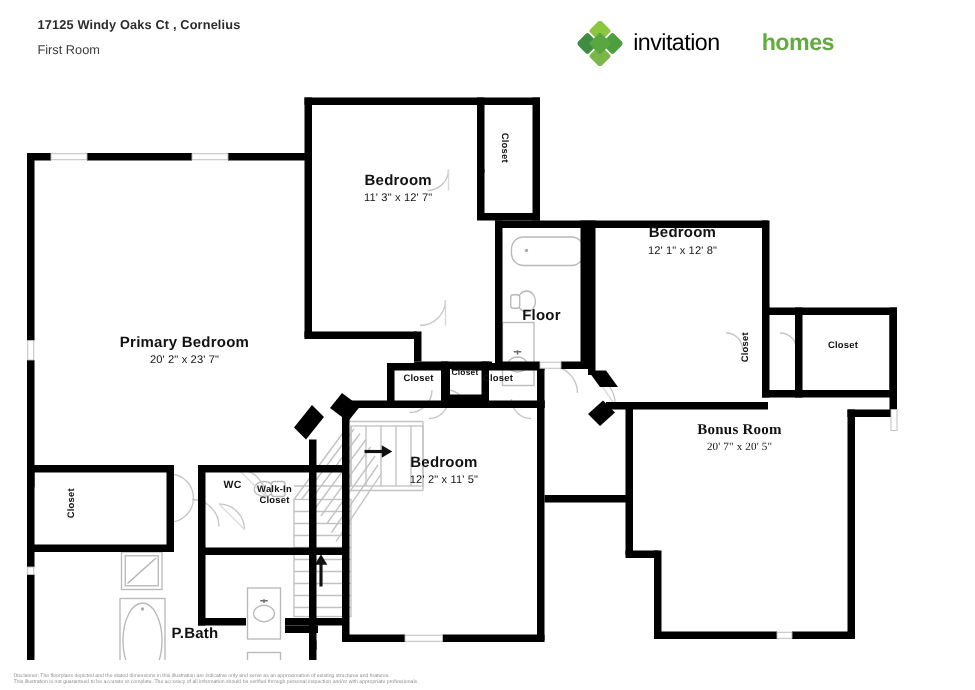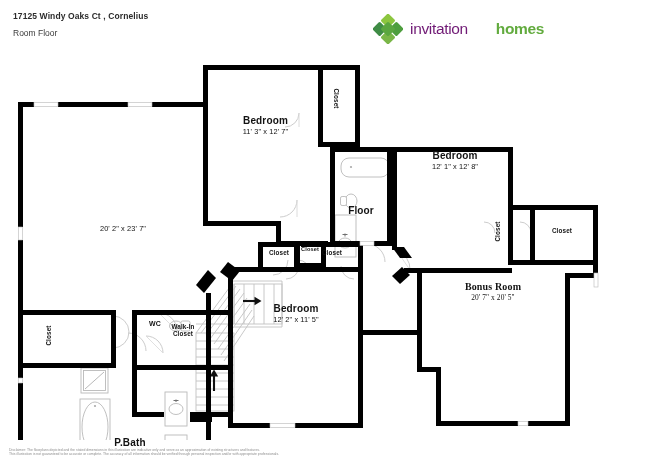--- a/index.html
+++ b/index.html
@@ -12,21 +12,21 @@
     height: 460px;
     position: relative;
     overflow: hidden;
     font-family: "Liberation Sans", sans-serif;
     color: #1a1a1a;
   }
 
   
   #header {
     position: absolute;
-    left: 4px; top: 0;
+    left: 16px; top: 0;
     width: 558px; height: 60px;
   }
   #addr-block {
     position: absolute;
     left: 9px; top: 9px;
     line-height: 15px;
   }
   #addr-line {
     font-size: 8.5px;
     font-weight: bold;
@@ -48,21 +48,21 @@
     display: flex;
     align-items: center;
     gap: 7px;
   }
   #brand-mark { width: 30px; height: 30px; display:block; }
   #brand-text {
     font-size: 15.5px;
     letter-spacing: -0.35px;
     white-space: nowrap;
   }
-  #brand-text .w1 { color:#701a75; font-weight:400; }
+  #brand-text .w1 { color:#000000; font-weight:400; }
   #brand-text .w2 { color:#62ab3e; font-weight:700;padding-left:28px; }
 
   
   #plan-wrap {
     position: absolute;
     left: 0; top: 55px;
     width: 650px; height: 385px;
   }
   #plan-svg { display:block; }
 
@@ -107,21 +107,21 @@
     overflow: hidden;
   }
 </style>
 </head>
 <body>
 
 <div id="header">
 
   <div id="addr-block">
     <div id="addr-line">17125 Windy Oaks Ct , Cornelius</div>
-    <div id="floor-line">Room Floor</div>
+    <div id="floor-line">First Room</div>
   </div>
 
   <div id="brand">
     <svg id="brand-mark" viewBox="0 0 40 40">
       <g transform="translate(20,20) rotate(45)">
         <rect x="-15" y="-15" width="14.2" height="14.2" rx="2" fill="#8cc63f"></rect>
         <rect x="0.8" y="-15" width="14.2" height="14.2" rx="2" fill="#4e9e3e"></rect>
         <rect x="-15" y="0.8" width="14.2" height="14.2" rx="2" fill="#3f8c45"></rect>
         <rect x="0.8" y="0.8" width="14.2" height="14.2" rx="2" fill="#7ab648"></rect>
       </g>
@@ -342,20 +342,21 @@
       <rect x="270" y="368.5" width="25" height="4"></rect>
       <rect x="518" y="366.5" width="10" height="4"></rect>
       <rect x="594" y="218" width="4" height="14"></rect>
       <rect x="360" y="186.5" width="14" height="4"></rect>
       <rect x="83" y="396.5" width="0" height="0"></rect>
     </g>
 
   </svg>
 
   <div class="lbl" style="left:33px; top:168px; width:180px;">
+    <span class="name">Primary Bedroom</span>
     <span class="dim">20' 2" x 23' 7"</span>
   </div>
 
   <div class="lbl" style="left:213px; top:60px; width:105px;">
     <span class="name">Bedroom</span>
     <span class="dim">11' 3" x 12' 7"</span>
   </div>
 
   <div class="lbl" style="left:400px; top:95px; width:110px;">
     <span class="name">Bedroom</span>
@@ -369,21 +370,21 @@
 
   <div class="lbl" style="left:430px; top:226px; width:126px;font-family:Liberation Serif, serif;">
     <span class="name">Bonus Room</span>
     <span class="dim">20' 7" x 20' 5"</span>
   </div>
 
   <div class="lbl" style="left:338px; top:150px; width:46px;">
     <span class="name">Floor</span>
   </div>
 
-  <div class="lbl" style="left:100px; top:382px; width:60px;">
+  <div class="lbl" style="left:100px; top:362px; width:60px;">
     <span class="name">P.Bath</span>
   </div>
 
   <div class="lbl sm" style="left:140px; top:265px; width:30px;">
     <span class="name" style="font-size:7px;">WC</span>
   </div>
 
   <div class="lbl sm" style="left:142px; top:270px; width:82px; top:270px; display:block; left:142px;">
   </div>
 

